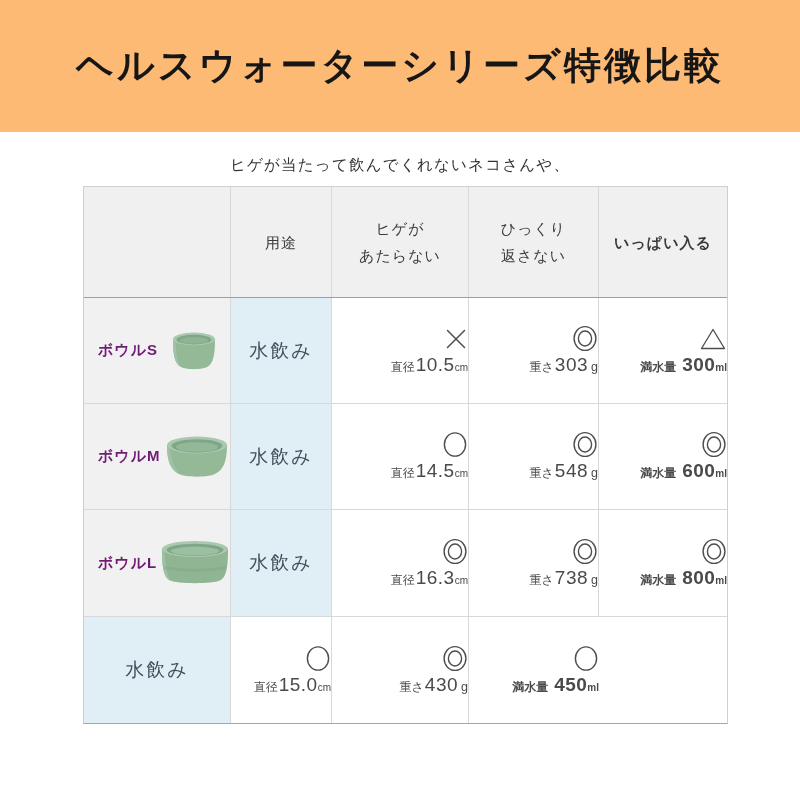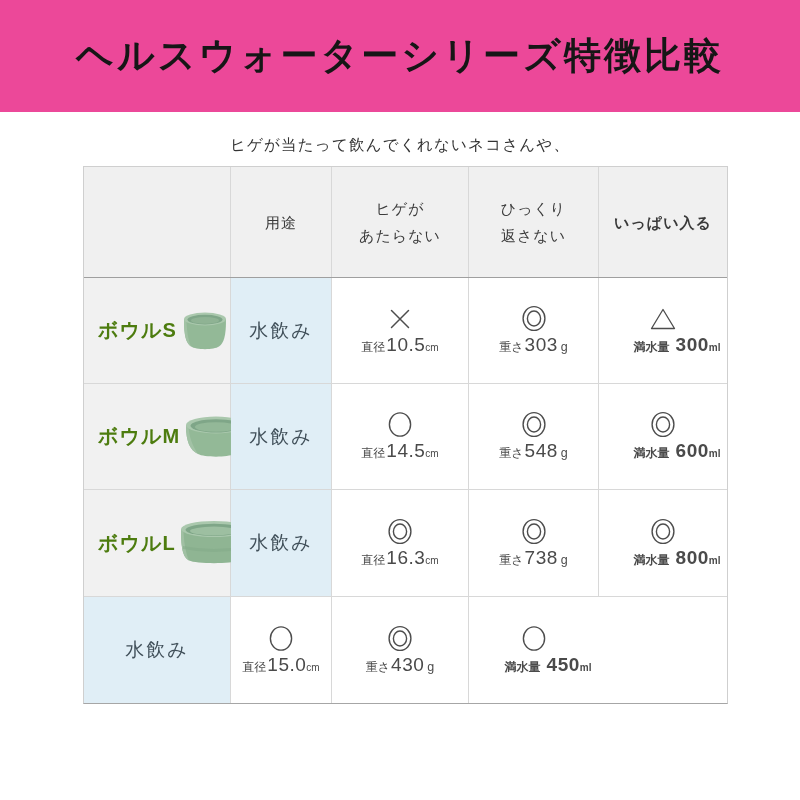--- a/index.html
+++ b/index.html
@@ -3,21 +3,21 @@
 <meta charset="utf-8">
 <style>
   html,body{margin:0;padding:0;}
   body{
     width:800px;height:800px;background:#ffffff;overflow:hidden;
     font-family:"Liberation Sans","DejaVu Sans",sans-serif;
     -webkit-font-smoothing:antialiased;
   }
   
   .banner{
-    width:800px;height:112px;background:#ec4899;
+    width:800px;height:132px;background:#fdba74;
     display:flex;align-items:center;justify-content:center;
   }
   .banner h1{
     margin:0;font-size:37px;font-weight:700;color:#161616;letter-spacing:3px;
   }
   
   .subtitle{margin-top:17px;text-align:center;color:#333;}
   .subtitle .line{font-size:15.5px;letter-spacing:1.2px;line-height:32px;}
   
   .cmp-table{
@@ -40,26 +40,26 @@
   }
   .cell:last-child{border-right:none;font-weight:bold;}
   
   .head .cell{background:#f0f0f0;font-size:15px;color:#3a3a3a;
     text-align:center;line-height:27px;letter-spacing:1px;}
   
   .cell.product{
     background:#f1f1f1;justify-content:flex-start;
     padding:0 6px 0 14px;
   }
-  .product .pname{font-size:20px;font-weight:700;color:#4d7c0f;letter-spacing:1px;white-space:nowrap;}
+  .product .pname{font-size:15px;font-weight:700;color:#701a75;letter-spacing:1px;white-space:nowrap;}
   .product .pimg{margin-left:auto;margin-right:2px;display:flex;align-items:center;}
   
   .cell.usage{background:#e0eef6;font-size:19px;color:#41505a;letter-spacing:2px;}
   
-  .cell.sym{background:#ffffff;flex-direction:column;gap:2px;}
+  .cell.sym{background:#ffffff;flex-direction:column;gap:2px;align-items:flex-end;}
   .symbol{display:flex;align-items:center;justify-content:center;height:27px;}
   .attr{display:flex;align-items:baseline;color:#4a4a4a;white-space:nowrap;}
   .attr-label{font-size:12px;}
   .attr-value{font-size:19px;letter-spacing:.5px;margin-left:1px;}
   .attr-unit{font-size:10px;}
   .col-tip .attr-unit{font-size:12.5px;margin-left:3px;}
   .col-cap .attr-label{margin-right:5px;margin-left:28px;}
 </style>
 </head>
 <body>

